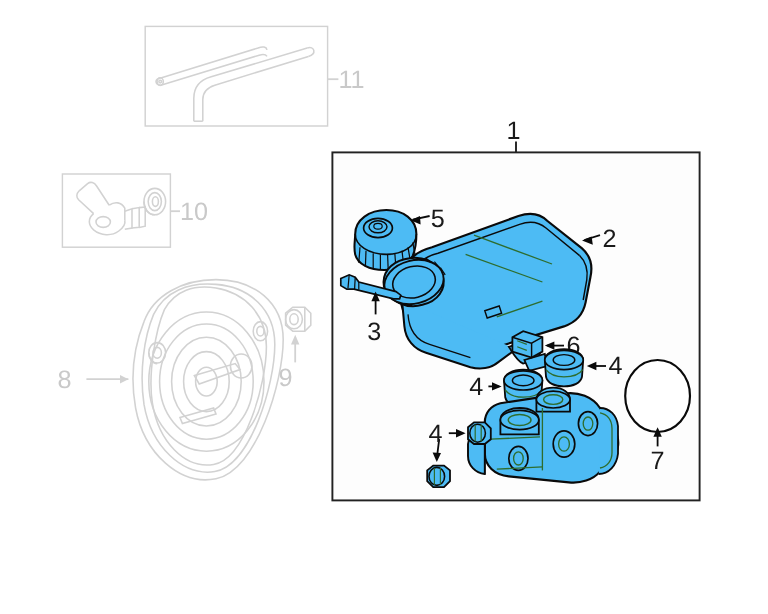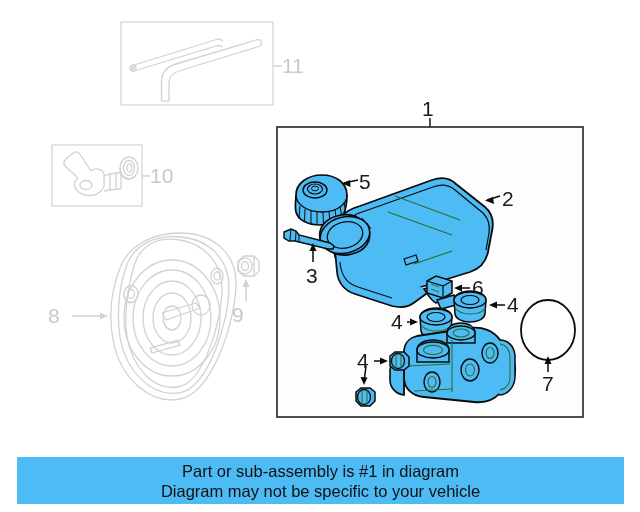--- a/index.html
+++ b/index.html
@@ -364,18 +364,14 @@
 
     <g>
       <ellipse cx="548" cy="330" rx="27" ry="30" fill="#ffffff" stroke="#0a0a0a" stroke-width="1.8"></ellipse>
       <line x1="548" y1="372" x2="548" y2="358" stroke="#0a0a0a" stroke-width="1.5"></line>
       <path d="M548 356 L544.5 364 L551.5 364 Z" fill="#0a0a0a" stroke="none"></path>
     </g>
     <text class="callout-text" x="542" y="391">7</text>
 
   </svg>
 
-  <div id="banner">
-    <div class="banner-line">Part or sub-assembly is #1 in diagram</div>
-    <div class="banner-line">Diagram may not be specific to your vehicle</div>
-  </div>
 
 </div>
 
 </body></html>

